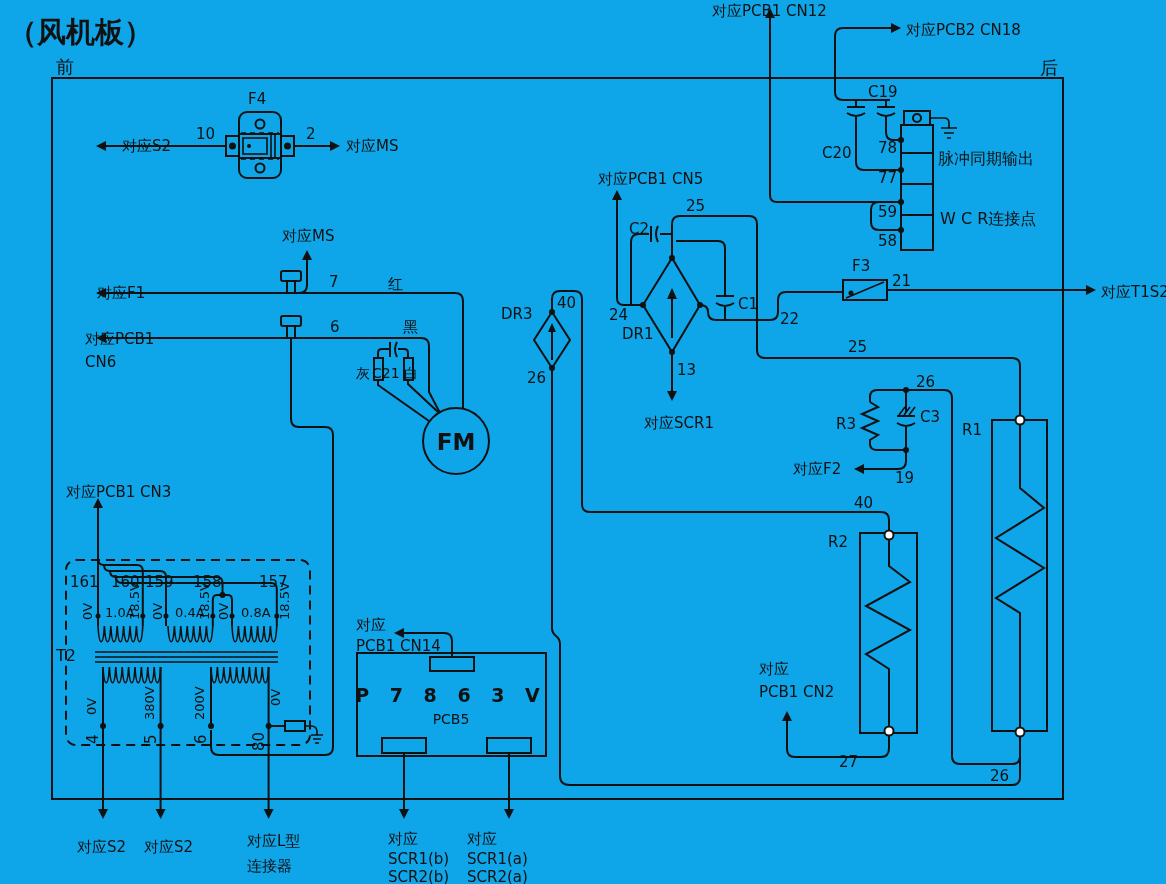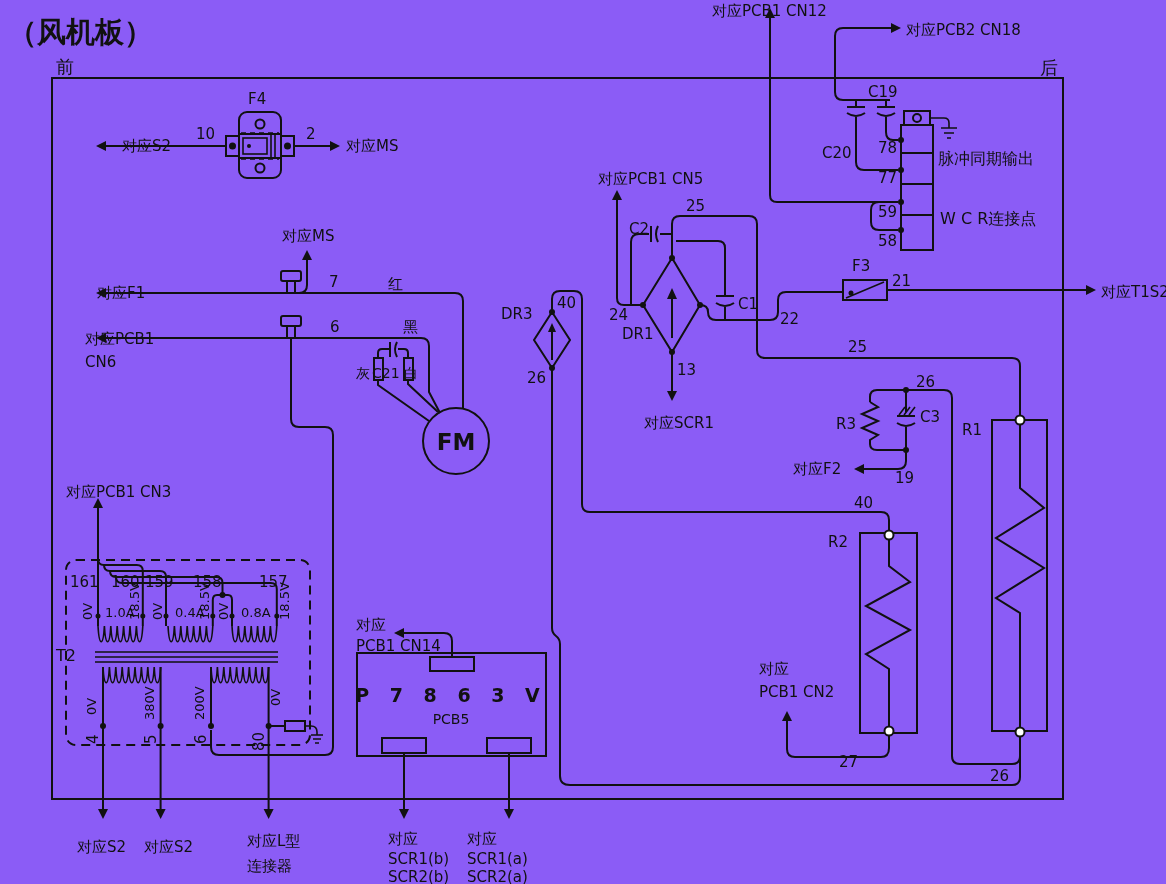--- a/index.html
+++ b/index.html
@@ -1,16 +1,16 @@
 <!DOCTYPE html>
 <html><head>
 <meta charset="utf-8">
 <style>
   html,body{margin:0;padding:0;background:#fff;}
-  .stage{position:relative;width:1166px;height:884px;background:#8b5cf6;overflow:hidden;}
+  .stage{position:relative;width:1166px;height:884px;background:#0ea5e9;overflow:hidden;}
   svg{display:block;}
   svg text{font-family:"DejaVu Sans",sans-serif;fill:#111;font-size:15px;}
   .t30{font-size:29px;font-weight:bold;}
   .t18{font-size:18px;}
   .t16{font-size:16px;}
   .t23{font-size:23px;font-weight:bold;}
   .t19{font-size:19px;letter-spacing:7px;font-weight:bold;}
   .t14{font-size:14px;}
   .t13{font-size:13px;}
   .w{fill:none;stroke:#111;stroke-width:2;}

